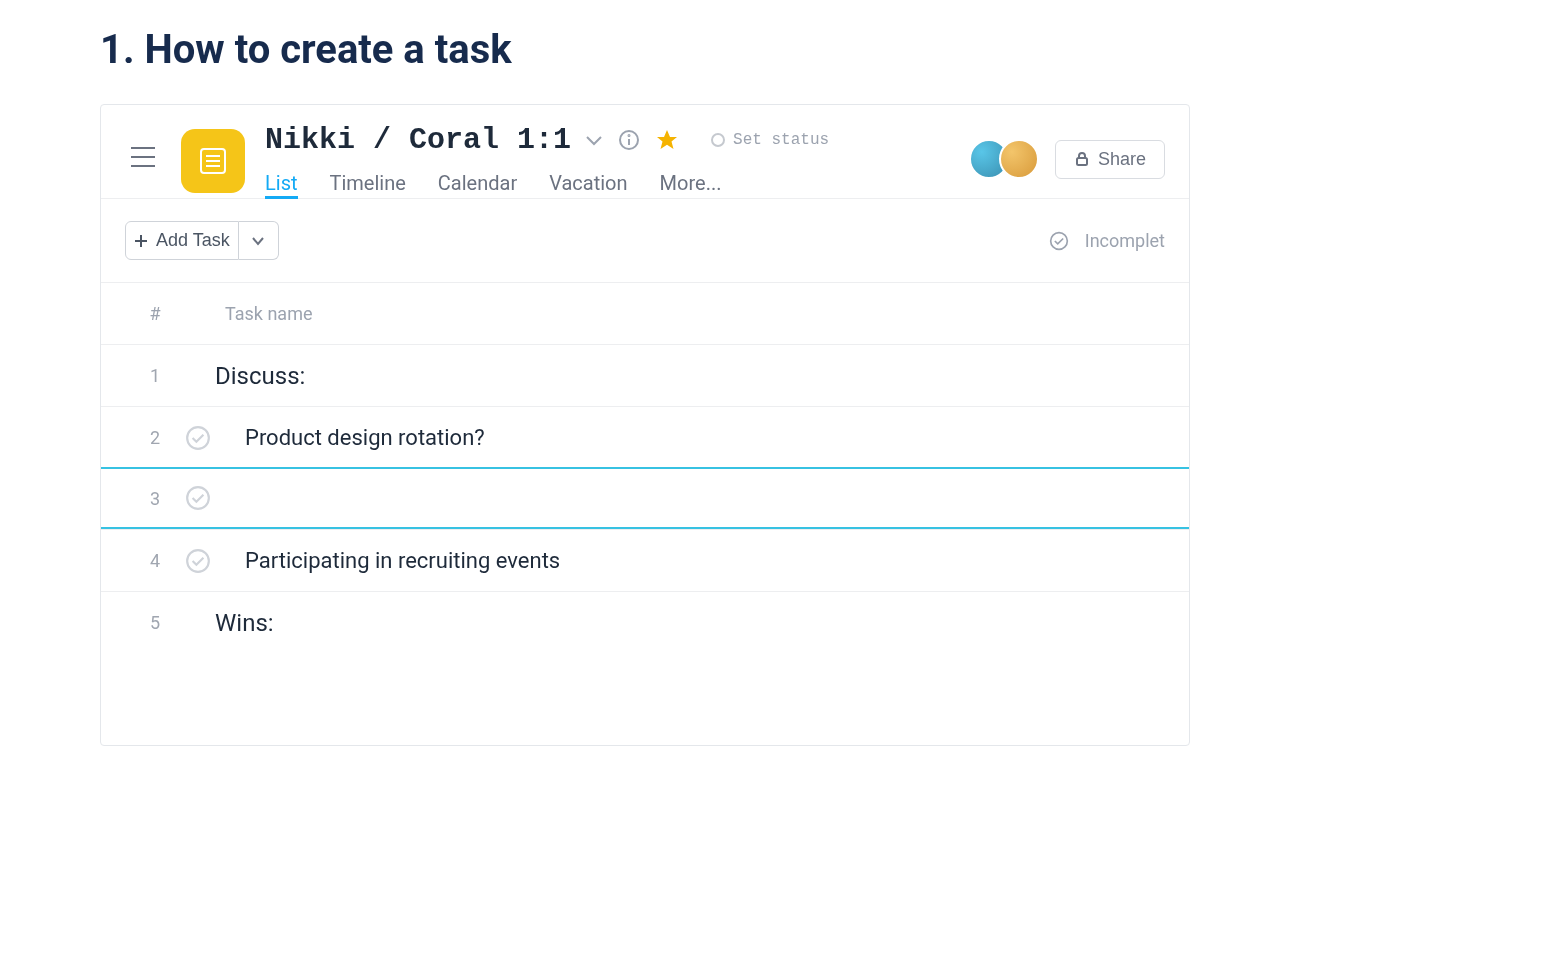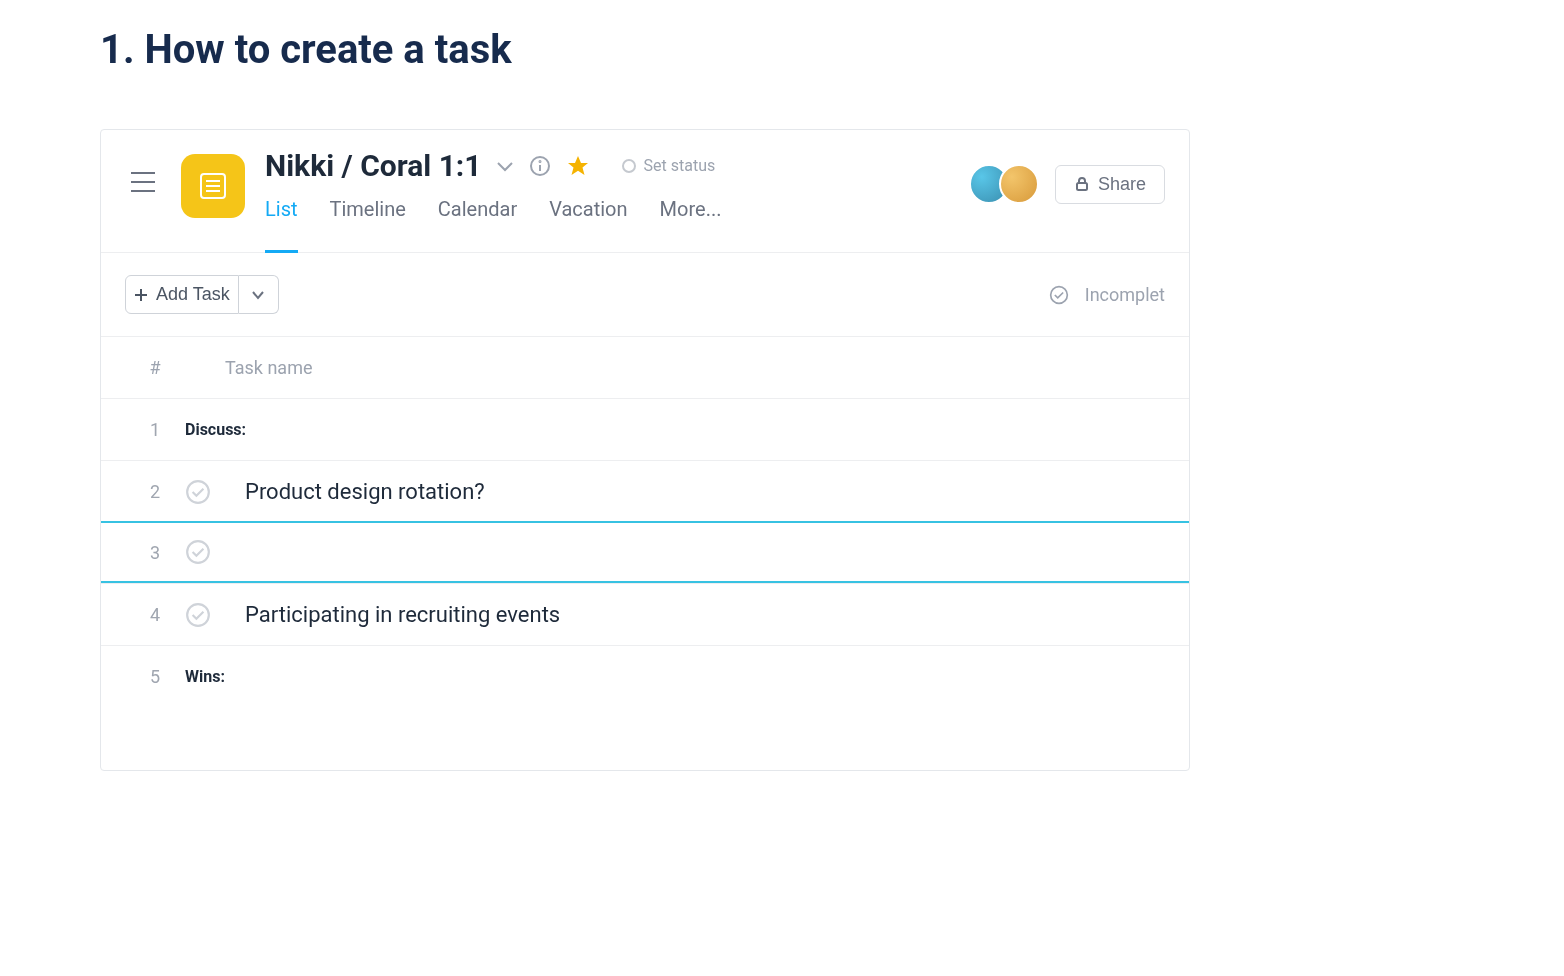--- a/index.html
+++ b/index.html
@@ -10,21 +10,21 @@
     background: #fff;
     color: #1e2a3a;
   }
   .page {
     padding: 20px 100px 0 100px;
   }
   .page-heading {
     font-size: 40px;
     font-weight: 700;
     color: #172b4d;
-    margin: 6px 0 56px 0;
+    margin: 6px 0 31px 0;
   }
   .app-frame {
     border: 1px solid #e4e7eb;
     border-radius: 4px;
     overflow: hidden;
     width: 1090px;
     height: 642px;
     background: #fff;
   }
 
@@ -58,20 +58,21 @@
     justify-content: center;
     margin-top: 6px;
   }
   .project-icon svg { stroke: #fff; }
 
   .header-main { flex: 1; }
   .title-row {
     display: flex;
     align-items: center;
     gap: 14px;
+    font-family: Liberation Mono, monospace;
   }
   .project-title {
     font-size: 30px;
     font-weight: 700;
     color: #1e2a3a;
   }
   .chevron-btn {
     color: #9ca3af;
     cursor: pointer;
     display: flex;
@@ -140,21 +141,21 @@
 
   
   .tabs {
     display: flex;
     gap: 32px;
     margin-top: 14px;
     font-size: 20px;
     color: #6b7280;
   }
   .tab {
-    padding-bottom: 31px;
+    padding-bottom: 3px;
     cursor: pointer;
     position: relative;
   }
   .tab.active {
     color: #14aaf5;
   }
   .tab.active::after {
     content: "";
     position: absolute;
     left: 0; right: 0; bottom: -1px;
@@ -238,23 +239,24 @@
   .check-circle {
     width: 26px; height: 26px;
     color: #cfd3d9;
     cursor: pointer;
   }
   .row-name {
     font-size: 22px;
     color: #1e2a3a;
   }
   .row-name.section {
-    font-weight: 700;
-    font-size: 16px;
+    font-weight: 400;
+    font-size: 24px;
     grid-column: 2 / span 2;
+    margin-left: 30px;
   }
   .task-row.selected {
     border-top: 2px solid #37c2e2;
     border-bottom: 2px solid #37c2e2;
     margin-top: -1px;
     position: relative;
     z-index: 1;
   }
 </style>
 </head>

